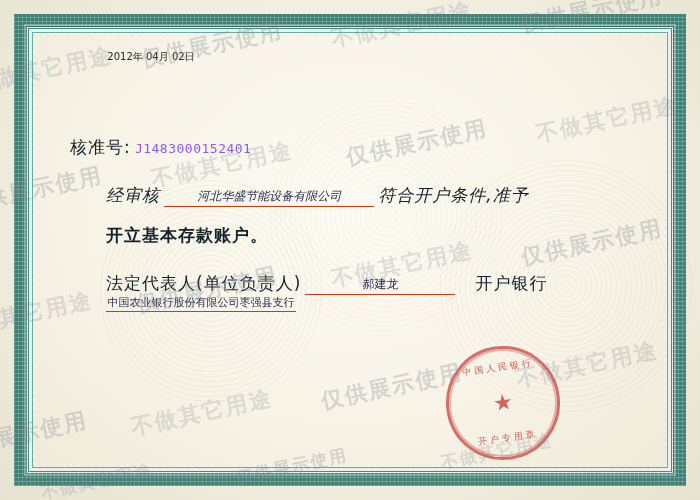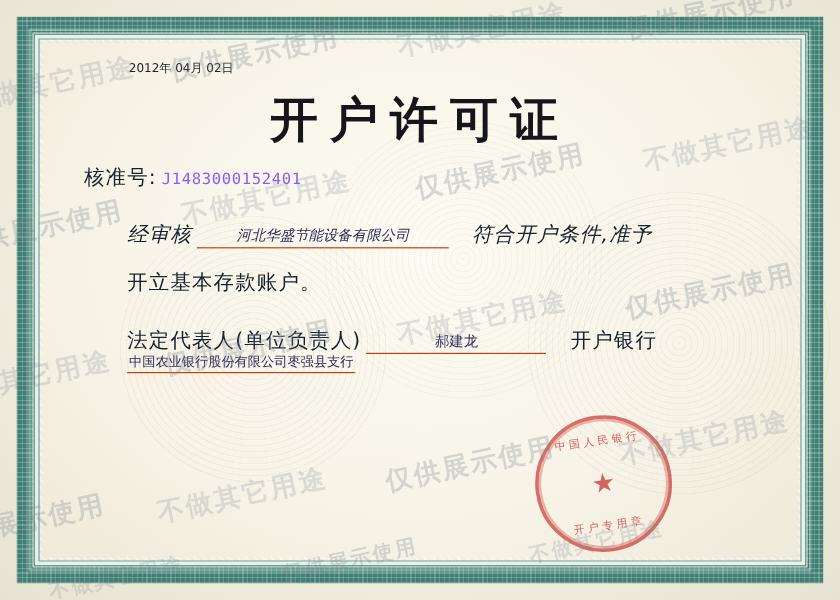--- a/index.html
+++ b/index.html
@@ -149,21 +149,21 @@
   }
   .hand {
     font-family: "DejaVu Sans", sans-serif;
     font-size: 12px;
     color: #2b2b55;
     letter-spacing: 0px;
     position: relative;
     top: -1px;
   }
 
-  .line2 { left: 70px; top: 188px; font-size: 17px; letter-spacing: 2px; }
+  .line2 { left: 70px; top: 188px; font-size: 17px; letter-spacing: 2px; font-weight: bold; }
 
   .line3 { left: 70px; top: 236px; right: 26px; }
 
   .line4 { left: 70px; top: 292px; right: 26px; }
 
   .issuer { right: 60px; top: 326px; width: 230px; text-align: center; }
   .issuer .cap { font-size: 12px; letter-spacing: 1px; }
   .issuer .date { font-size: 10px; margin-top: 14px; font-family: "DejaVu Sans", sans-serif; color: #222; }
 
   
@@ -228,34 +228,33 @@
   <div class="border-outer"></div>
   <div class="border-inner"></div>
   <div class="inner-field">
     <div class="rosette r1"></div>
     <div class="rosette r2"></div>
     <div class="rosette r3"></div>
   </div>
 
   <div class="content">
 
-    <div class="title">开户许可证</div>
 
     <div class="row approval">
       <span class="label">核准号:</span>
       <span class="val">J1483000152401</span>
     </div>
 
 
     <div class="row line1">
       <span class="label seg">经审核</span>
       <span class="blank seg" style="width:210px;">
         <span class="hand">河北华盛节能设备有限公司</span>
       </span>
-      <span class="label seg" style="margin-left:15px;text-align:center;">符合开户条件,准予</span>
+      <span class="label seg" style="margin-left:0;text-align:center;">符合开户条件,准予</span>
     </div>
 
     <div class="row line2">
       <span class="label" style="font-size:17px;">开立基本存款账户。</span>
     </div>
 
     <div class="row line3">
       <span class="label seg">法定代表人(单位负责人)</span>
       <span class="blank seg" style="width:150px;">
         <span class="hand">郝建龙</span>

